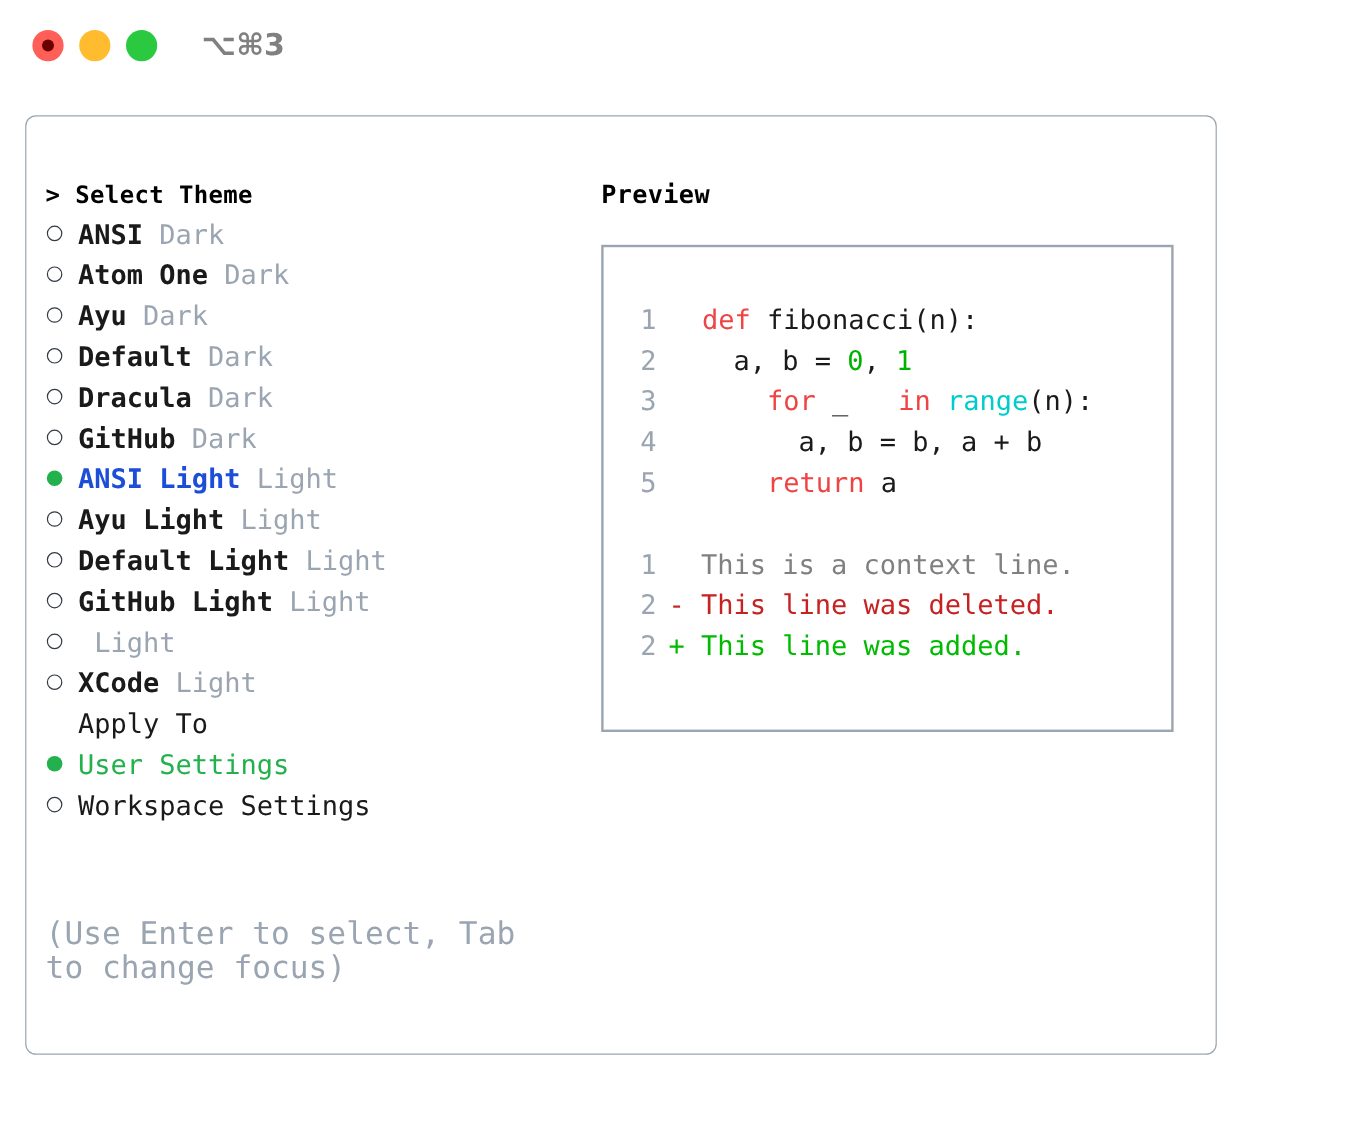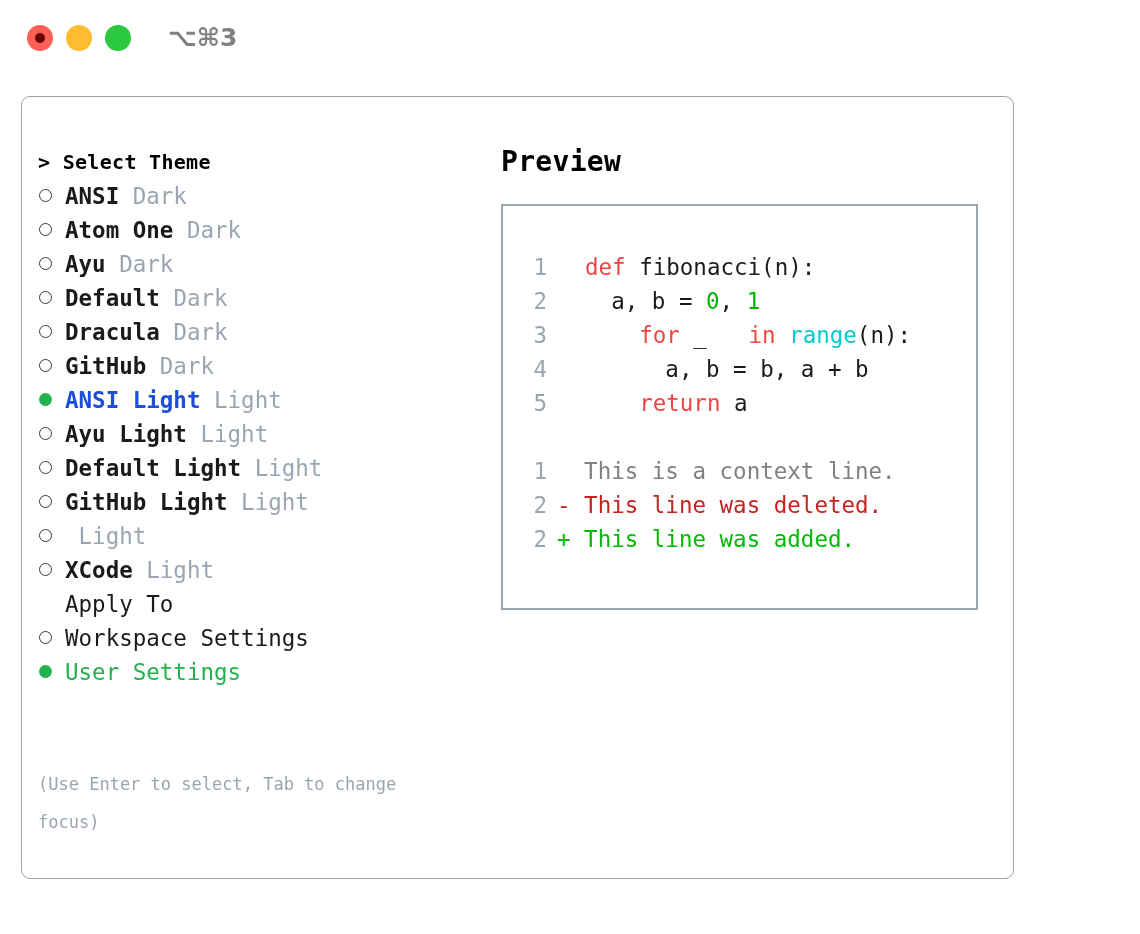--- a/index.html
+++ b/index.html
@@ -124,35 +124,35 @@
   .theme-name.sel { color: #1d4ed8; }
   .theme-kind   { color: #9aa5b1; }
   .apply-label { color: #1a1a1a; }
   .apply-label.sel { color: #22b14c; }
 
   #hint {
     position: absolute;
     left: 16px;
     top: 668px;
     width: 412px;
-    font-size: 17px;
-    line-height: 38px;
+    font-size: 26px;
+    line-height: 28px;
     color: #9aa5b1;
     white-space: pre-wrap;
   }
 
   
   #right-col {
     position: absolute;
     left: 479px;
     top: 48px;
     width: 500px;
   }
   #preview-title {
-    font-size: 28px;
+    font-size: 21px;
     font-weight: bold;
     color: #000000;
     letter-spacing: 0.3px;
     line-height: 34px;
   }
   #preview-box {
     position: absolute;
     left: 0px;
     top: 59px;
     width: 477px;
@@ -225,22 +225,22 @@
           <div class="row"><span class="bullet-wrap"><span class="bullet-empty"></span></span><span> </span><span class="theme-kind">Light</span></div>
           <div class="row"><span class="bullet-wrap"><span class="bullet-empty"></span></span><span class="theme-name">XCode</span><span> </span><span class="theme-kind">Light</span></div>
         </div>
 
       <div class="row">
         <span class="marker"></span>
         <span id="apply-heading-text">Apply To</span>
       </div>
 
       <div id="apply-list">
+          <div class="row"><span class="bullet-wrap"><span class="bullet-filled"></span></span><span class="apply-label sel">User Settings</span></div>
           <div class="row"><span class="bullet-wrap"><span class="bullet-empty"></span></span><span class="apply-label">Workspace Settings</span></div>
-          <div class="row"><span class="bullet-wrap"><span class="bullet-filled"></span></span><span class="apply-label sel">User Settings</span></div>
         </div>
     </div>
 
     <div id="hint">(Use Enter to select, Tab to change focus)</div>
 
     <div id="right-col">
       <div id="preview-title">Preview</div>
 
       <div id="preview-box">
         <div id="code">

